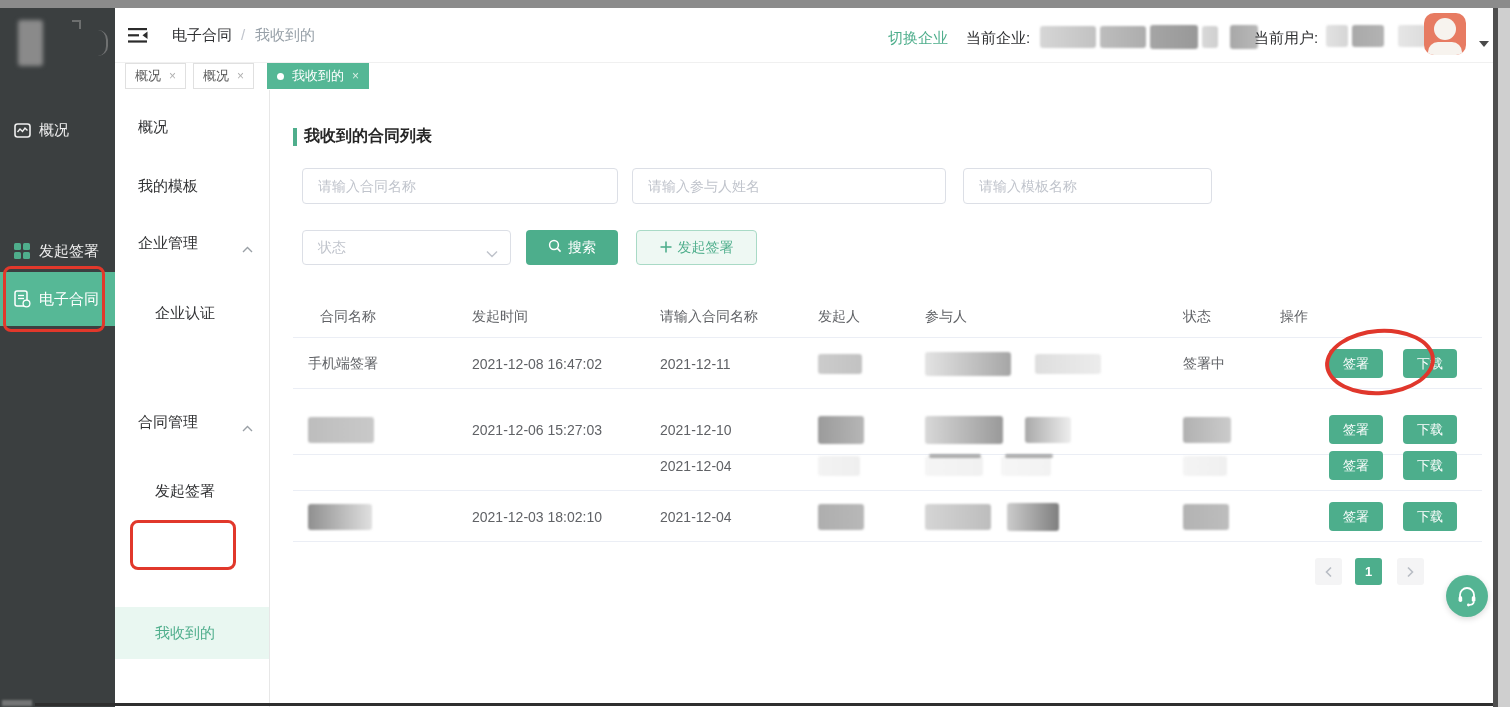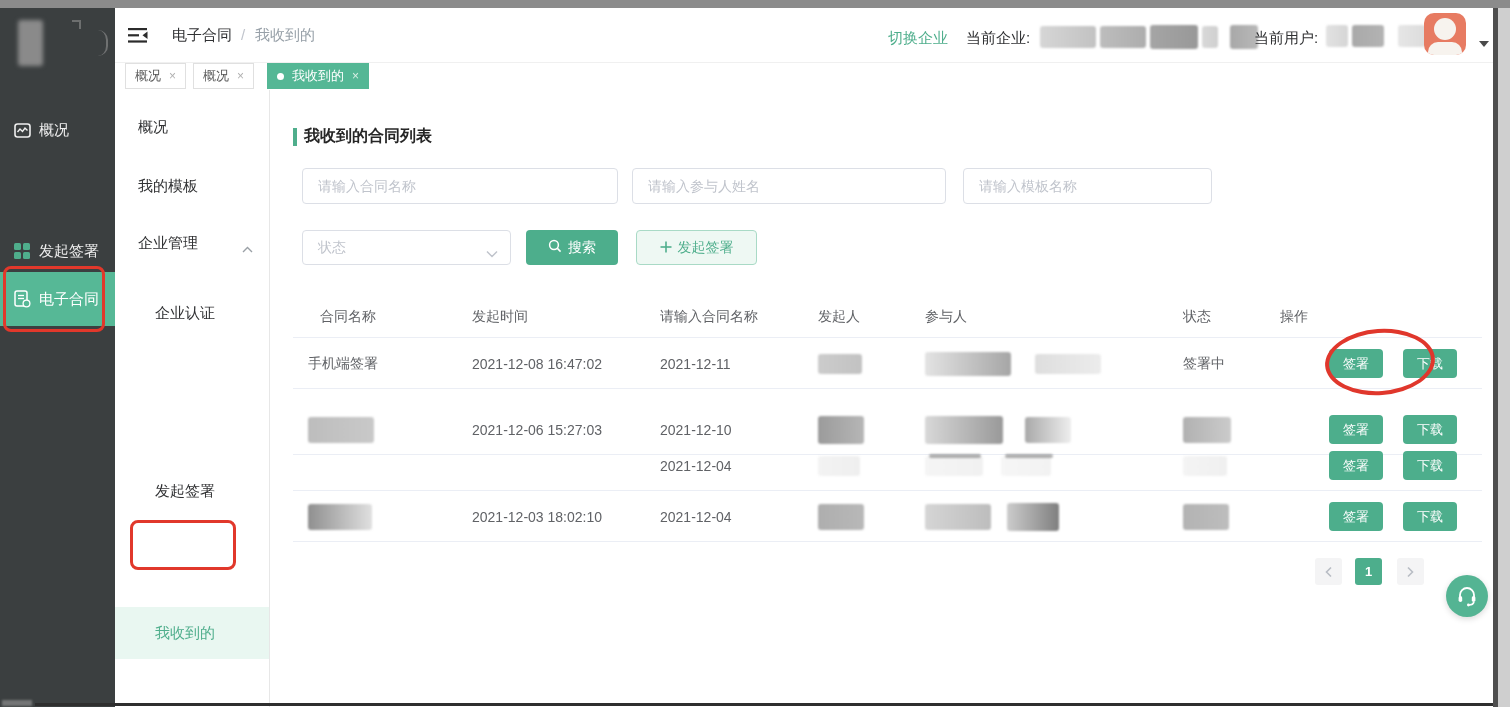--- a/index.html
+++ b/index.html
@@ -149,20 +149,26 @@
       </div>
     <div class="s2-item" style="top:139px;">
         <span class="lbl1">企业管理</span>
       <span class="chev"><svg width="11" height="7" viewBox="0 0 11 7">
             <polyline points="1,6 5.5,1.5 10,6" fill="none" stroke="#9aa0a6" stroke-width="1.4"></polyline>
           </svg></span>
       </div>
     <div class="s2-item" style="top:209px;">
         <span class="lbl2">企业认证</span>
       </div>
+    <div class="s2-item" style="top:318px;">
+        <span class="lbl1">合同管理</span>
+      <span class="chev"><svg width="11" height="7" viewBox="0 0 11 7">
+            <polyline points="1,6 5.5,1.5 10,6" fill="none" stroke="#9aa0a6" stroke-width="1.4"></polyline>
+          </svg></span>
+      </div>
     <div class="s2-item" style="top:387px;">
         <span class="lbl2">发起签署</span>
       </div>
     <div class="s2-item active" style="top:529px;">
         <span class="lbl2">我收到的</span>
       </div>
     <div class="s2-item" style="top:483px;"></div>
 
   </div>
 

